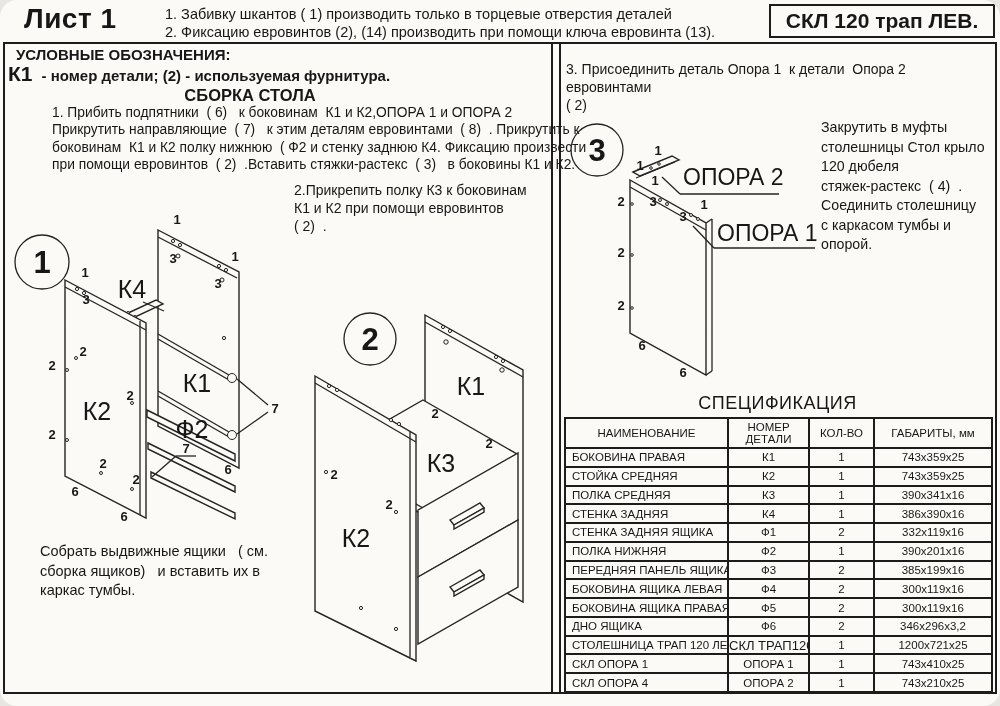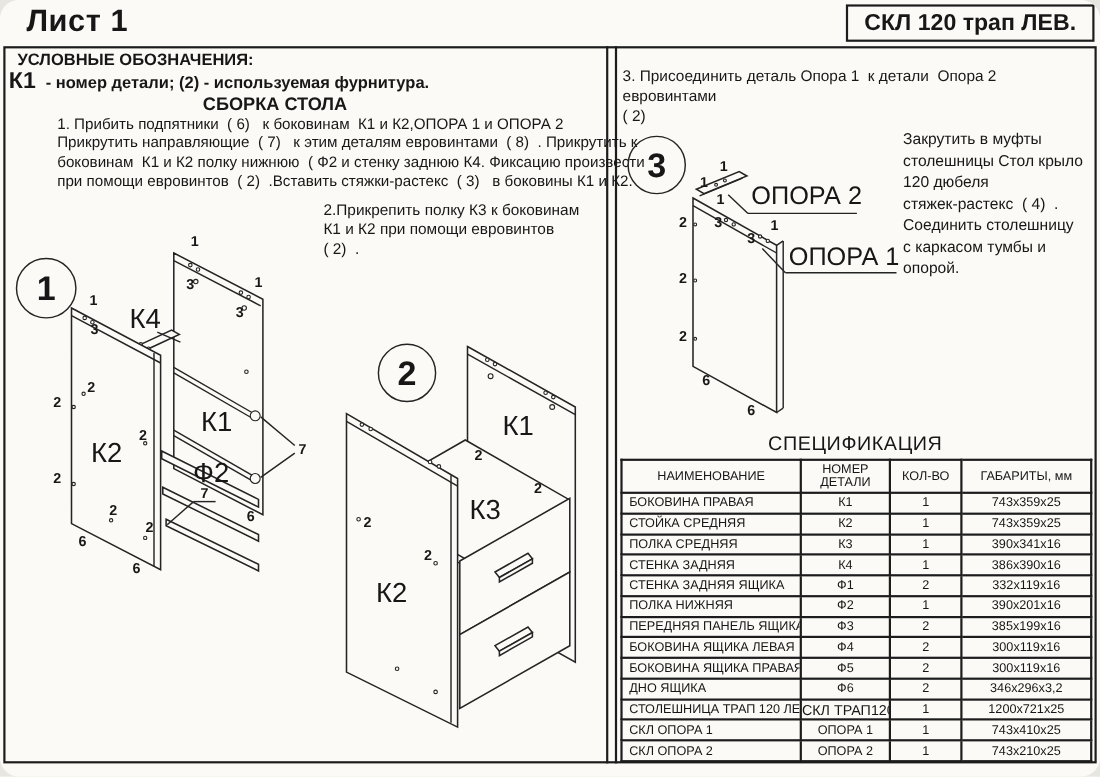--- a/index.html
+++ b/index.html
@@ -49,38 +49,45 @@
   svg .plabel2 { font-size:23px; text-anchor:start; }
   svg .co { font-size:13px; font-weight:700; }
   svg .hole { stroke:#242424; stroke-width:1; fill:#fbfaf6; }
 </style>
 </head>
 <body>
 
 <div class="page">
 
   <div class="abs sheet-title">Лист 1</div>
+  <div class="abs hdr-notes">
+    <div>1. Забивку шкантов  ( 1)   производить только в торцевые отверстия деталей</div>
+    <div>2. Фиксацию евровинтов (2), (14) производить при помощи ключа евровинта (13).</div>
+  </div>
   <div class="abs product-box">СКЛ 120 трап ЛЕВ.</div>
 
   <div class="abs main-box"></div>
   <div class="abs divider-v"></div>
 
   <div class="abs legend-title">УСЛОВНЫЕ ОБОЗНАЧЕНИЯ:</div>
   <div class="abs legend-line">
     <span class="legend-part">К1</span>
     <span class="legend-desc">- номер детали;  (2) - используемая фурнитура.</span>
   </div>
   <div class="abs asm-title">СБОРКА СТОЛА</div>
   <div class="abs step1 pre">1. Прибить подпятники  ( 6)   к боковинам  К1 и К2,ОПОРА 1 и ОПОРА 2
 Прикрутить направляющие  ( 7)   к этим деталям евровинтами  ( 8)  . Прикрутить к
 боковинам  К1 и К2 полку нижнюю  ( Ф2 и стенку заднюю К4. Фиксацию произвести
 при помощи евровинтов  ( 2)  .Вставить стяжки-растекс  ( 3)   в боковины К1 и К2.</div>
   <div class="abs step2 pre">2.Прикрепить полку К3 к боковинам
 К1 и К2 при помощи евровинтов
 ( 2)  .</div>
+  <div class="abs drawers-note pre">Собрать выдвижные ящики   ( см.
+сборка ящиков)   и вставить их в
+каркас тумбы.</div>
 
   <div class="abs step3 pre">3. Присоединить деталь Опора 1  к детали  Опора 2 евровинтами
 ( 2)</div>
   <div class="abs step4 pre">Закрутить в муфты
 столешницы Стол крыло
 120 дюбеля
 стяжек-растекс  ( 4)  .
 Соединить столешницу
 с каркасом тумбы и
 опорой.</div>
@@ -344,21 +351,21 @@
           <td class="ccenter">1</td>
           <td class="ccenter">1200x721x25</td>
         </tr>
         <tr>
           <td class="cname">СКЛ ОПОРА 1</td>
           <td class="ccenter">ОПОРА 1</td>
           <td class="ccenter">1</td>
           <td class="ccenter">743x410x25</td>
         </tr>
         <tr>
-          <td class="cname">СКЛ ОПОРА 2</td>
+          <td class="cname">СКЛ ОПОРА 4</td>
           <td class="ccenter">ОПОРА 2</td>
           <td class="ccenter">1</td>
           <td class="ccenter">743x210x25</td>
         </tr>
       </tbody>
   </table>
 
 </div>
 
 </body></html>

